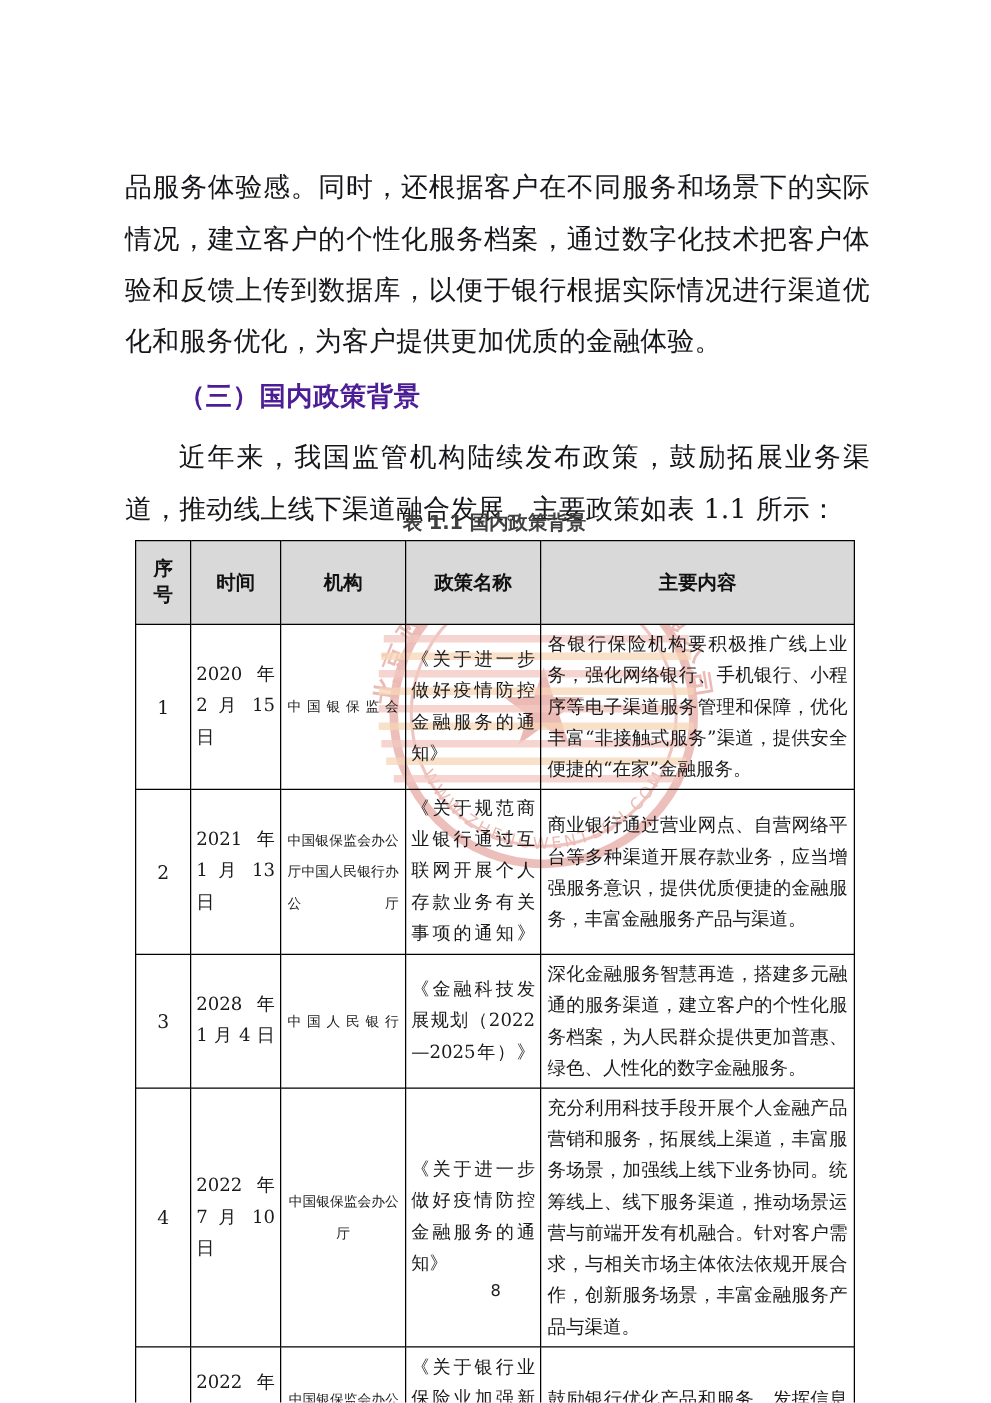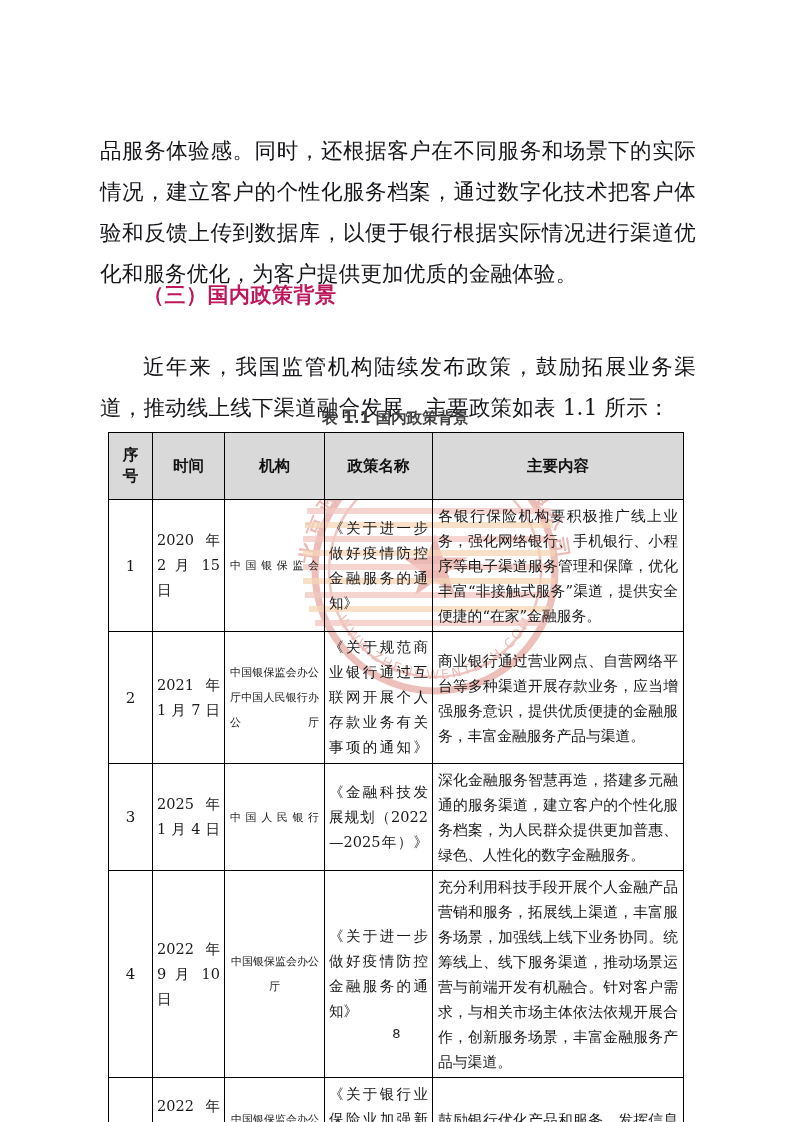--- a/index.html
+++ b/index.html
@@ -56,26 +56,26 @@
     text-justify: inter-ideograph;
     color: #16161a;
   }
   .para.p1 { top: 108px; }
   .para.p2 { top: 324px; }
   .para.indent { text-indent: 2em; }
 
   .heading {
     position: absolute;
     left: 143px;
-    top: 264px;
+    top: 286px;
     font-size: 21px;
     font-weight: bold;
     font-family: Liberation Serif, serif;
     letter-spacing: 0.5px;
-    color: #be185d;
+    color: #4c1d95;
   }
 
   .table-caption {
     position: absolute;
     left: 108px;
     top: 408px;
     width: 575px;
     text-align: center;
     font-size: 15.5px;
     font-weight: bold;
@@ -241,35 +241,35 @@
       <tbody>
         <tr>
           <td class="cell-no">1</td>
           <td class="cell-time">2020 年 2 月 15 日</td>
           <td class="cell-org">中国银保监会</td>
           <td class="cell-name">《关于进一步做好疫情防控金融服务的通知》</td>
           <td class="cell-main">各银行保险机构要积极推广线上业务，强化网络银行、手机银行、小程序等电子渠道服务管理和保障，优化丰富“非接触式服务”渠道，提供安全便捷的“在家”金融服务。</td>
         </tr>
         <tr>
           <td class="cell-no">2</td>
-          <td class="cell-time">2021 年 1 月 7 日</td>
+          <td class="cell-time">2021 年 1 月 13 日</td>
           <td class="cell-org">中国银保监会办公厅中国人民银行办公厅</td>
           <td class="cell-name just-all">《关于规范商业银行通过互联网开展个人存款业务有关事项的通知》</td>
           <td class="cell-main">商业银行通过营业网点、自营网络平台等多种渠道开展存款业务，应当增强服务意识，提供优质便捷的金融服务，丰富金融服务产品与渠道。</td>
         </tr>
         <tr>
           <td class="cell-no">3</td>
-          <td class="cell-time">2025 年 1 月 4 日</td>
+          <td class="cell-time">2028 年 1 月 4 日</td>
           <td class="cell-org">中国人民银行</td>
           <td class="cell-name just-all">《金融科技发展规划（2022—2025年）》</td>
           <td class="cell-main">深化金融服务智慧再造，搭建多元融通的服务渠道，建立客户的个性化服务档案，为人民群众提供更加普惠、绿色、人性化的数字金融服务。</td>
         </tr>
         <tr>
           <td class="cell-no">4</td>
-          <td class="cell-time">2022 年 9 月 10 日</td>
+          <td class="cell-time">2022 年 7 月 10 日</td>
           <td class="cell-org center">中国银保监会办公厅</td>
           <td class="cell-name">《关于进一步做好疫情防控金融服务的通知》</td>
           <td class="cell-main">充分利用科技手段开展个人金融产品营销和服务，拓展线上渠道，丰富服务场景，加强线上线下业务协同。统筹线上、线下服务渠道，推动场景运营与前端开发有机融合。针对客户需求，与相关市场主体依法依规开展合作，创新服务场景，丰富金融服务产品与渠道。</td>
         </tr>
         <tr>
           <td class="cell-no">5</td>
           <td class="cell-time">2022 年 6 月 10 日</td>
           <td class="cell-org center">中国银保监会办公厅</td>
           <td class="cell-name just-all">《关于银行业保险业加强新市民金融服务有关情况的通</td>
           <td class="cell-main">鼓励银行优化产品和服务，发挥信息技术、数据和渠道优势。</td>

